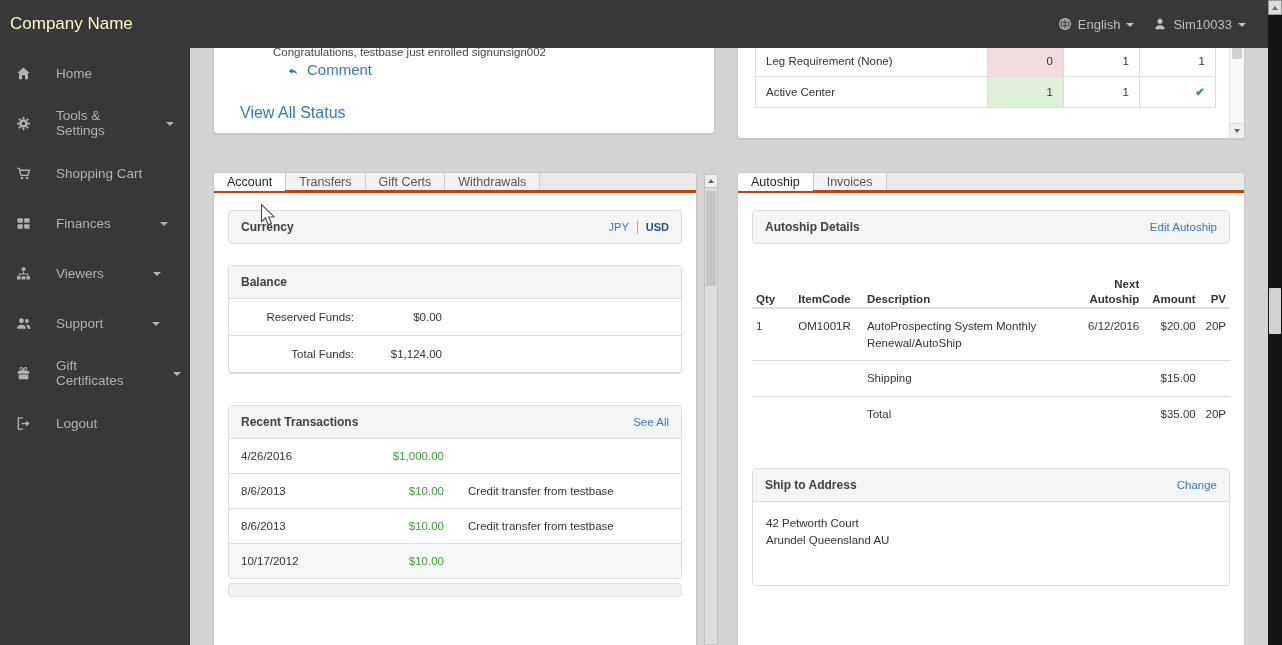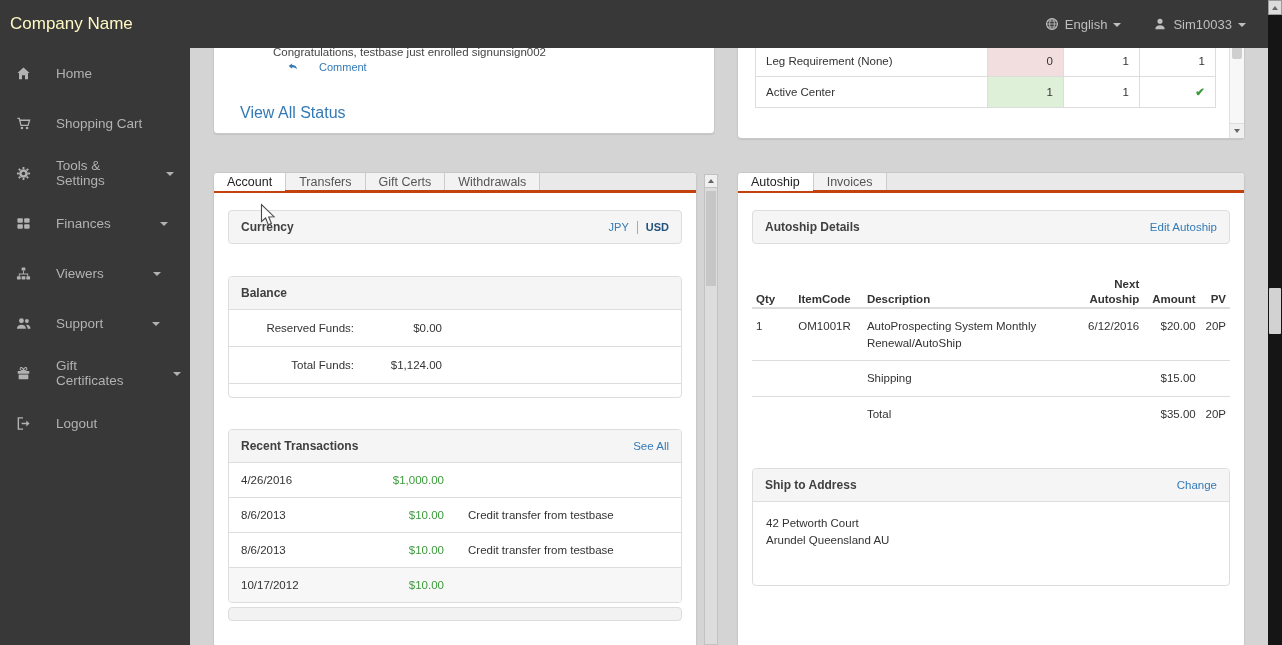--- a/index.html
+++ b/index.html
@@ -3,39 +3,39 @@
 <meta charset="utf-8">
 <style>
   *{margin:0;padding:0;box-sizing:border-box}
   html,body{width:1282px;height:645px;overflow:hidden}
   body{font-family:"Liberation Sans",sans-serif;background:#383838;position:relative;font-size:13px}
   a{text-decoration:none;cursor:pointer}
 
   
   .topbar{position:absolute;left:0;top:0;right:14px;height:48px;display:flex;align-items:center;justify-content:space-between;padding:0 22px 0 10px;background:#383838}
   .brand{color:#fef9c3;font-size:17px}
-  .topbar-right{display:flex;align-items:center;gap:32px;color:#bfbfbf;font-size:13px}
+  .topbar-right{display:flex;align-items:center;gap:19px;color:#bfbfbf;font-size:13px}
   .tb-menu{display:flex;align-items:center;gap:6px;cursor:pointer}
   .tb-menu svg{width:14px;height:14px;fill:currentColor}
   .caret{width:0;height:0;border-left:4px solid transparent;border-right:4px solid transparent;border-top:4px solid currentColor;display:inline-block;margin-top:2px}
 
   
   .sidebar{position:absolute;left:0;top:48px;width:190px;bottom:0;background:#383838}
   .side-item{height:50px;display:flex;align-items:center;padding:0 16px;color:#b2b2b2;font-size:13.5px;cursor:pointer;gap:25px}
   .side-item svg{width:15px;height:15px;fill:currentColor;flex:0 0 auto}
   .side-item .caret{margin-left:24px;border-top-width:4px}
 
   
   .content{position:absolute;left:190px;top:48px;right:14px;bottom:0;background:#d4d4d4;overflow:hidden}
   .panel{position:absolute;background:#fff;border:1px solid #c8c8c8;border-radius:4px;box-shadow:0 1px 1px rgba(0,0,0,.08)}
 
   
   .status-panel{left:23px;top:-55px;width:502px;height:141px}
   .status-message{position:absolute;left:59px;top:52px;font-size:11.5px;color:#444;white-space:nowrap}
-  .comment-link{position:absolute;left:73px;top:67px;font-size:11px;color:#337ab7;display:flex;align-items:flex-end;gap:20px}
+  .comment-link{position:absolute;left:73px;top:67px;font-size:15px;color:#337ab7;display:flex;align-items:flex-end;gap:8px}
   .comment-link svg{width:12px;height:12px;fill:#337ab7}
   .view-all{position:absolute;left:26px;top:110px;font-size:16px;color:#337ab7}
 
   
   .req-panel{left:547px;top:-55px;width:508px;height:146px}
   .req-table{position:absolute;left:17px;top:51px;border-collapse:collapse;font-size:11.5px;color:#333}
   .req-table td{border:1px solid #ddd;height:31px;padding:0 10px;background:#fff}
   .req-label{width:232px}
   .req-val{width:76px;text-align:right}
   .cell-danger{background:#f2dede !important}
@@ -62,21 +62,21 @@
   .link{color:#337ab7;font-size:11.5px}
 
   .currency-toggle{display:flex;align-items:center;font-size:11px}
   .cur-jpy{color:#337ab7}
   .cur-sep{width:1px;height:13px;background:#aaa;margin:0 8px}
   .cur-usd{color:#23527c;font-weight:bold}
 
   .box{border:1px solid #ddd;border-radius:4px}
   .box-header{background:#f5f5f5;border-bottom:1px solid #ddd;border-radius:3px 3px 0 0;padding:9px 12px;display:flex;align-items:center;justify-content:space-between}
 
-  .balance-box{margin-top:32px;padding-bottom:13px}
+  .balance-box{margin-top:21px;}
   .balance-row{display:flex;border-bottom:1px solid #ddd;padding:12px 0;font-size:11.5px;color:#333}
   .balance-label{width:125px;text-align:right}
   .balance-value{width:88px;text-align:right}
 
   .tx-box{margin-top:31px}
   .tx-row{display:flex;align-items:center;padding:11px 12px;border-bottom:1px solid #ddd;font-size:11.5px;color:#333}
   .tx-row:last-child{border-bottom:none;background:#f7f7f7;border-radius:0 0 3px 3px}
   .tx-date{width:85px}
   .tx-amount{width:118px;text-align:right;color:#3c9a3c}
   .tx-desc{margin-left:24px}
@@ -136,43 +136,43 @@
 
 <aside class="sidebar">
   <div class="side-item">
     <svg viewBox="0 0 16 16">
         <path d="M8 1.5 14.5 7.5 12.8 7.5 12.8 14 9.6 14 9.6 9.8 6.4 9.8 6.4 14 3.2 14 3.2 7.5 1.5 7.5z"></path>
       </svg>
     <span>Home</span>
   </div>
   <div class="side-item">
     <svg viewBox="0 0 16 16">
-        <path d="M1.5 2.5h2l1.8 7.5h7.5l1.7-5.5H4.2" fill="none" stroke="currentColor" stroke-width="1.4"></path>
-        <circle cx="6.3" cy="12.8" r="1.4"></circle>
-        <circle cx="11.8" cy="12.8" r="1.4"></circle>
-      </svg>
-    <span>Shopping Cart</span>
-  </div>
-  <div class="side-item">
-    <svg viewBox="0 0 16 16">
         <circle cx="8" cy="8" r="4.6"></circle>
         <g stroke="currentColor" stroke-width="2">
           <line x1="8" y1="1" x2="8" y2="3.2"></line>
           <line x1="8" y1="12.8" x2="8" y2="15"></line>
           <line x1="1" y1="8" x2="3.2" y2="8"></line>
           <line x1="12.8" y1="8" x2="15" y2="8"></line>
           <line x1="3" y1="3" x2="4.6" y2="4.6"></line>
           <line x1="11.4" y1="11.4" x2="13" y2="13"></line>
           <line x1="3" y1="13" x2="4.6" y2="11.4"></line>
           <line x1="11.4" y1="4.6" x2="13" y2="3"></line>
         </g>
         <circle cx="8" cy="8" r="1.9" fill="#383838"></circle>
       </svg>
     <span>Tools &amp; Settings</span>
     <span class="caret"></span>
+  </div>
+  <div class="side-item">
+    <svg viewBox="0 0 16 16">
+        <path d="M1.5 2.5h2l1.8 7.5h7.5l1.7-5.5H4.2" fill="none" stroke="currentColor" stroke-width="1.4"></path>
+        <circle cx="6.3" cy="12.8" r="1.4"></circle>
+        <circle cx="11.8" cy="12.8" r="1.4"></circle>
+      </svg>
+    <span>Shopping Cart</span>
   </div>
   <div class="side-item">
     <svg viewBox="0 0 16 16">
         <rect x="1.5" y="2.5" width="5.8" height="4.6" rx="1"></rect>
         <rect x="8.7" y="2.5" width="5.8" height="4.6" rx="1"></rect>
         <rect x="1.5" y="8.9" width="5.8" height="4.6" rx="1"></rect>
         <rect x="8.7" y="8.9" width="5.8" height="4.6" rx="1"></rect>
       </svg>
     <span>Finances</span>
     <span class="caret"></span>

